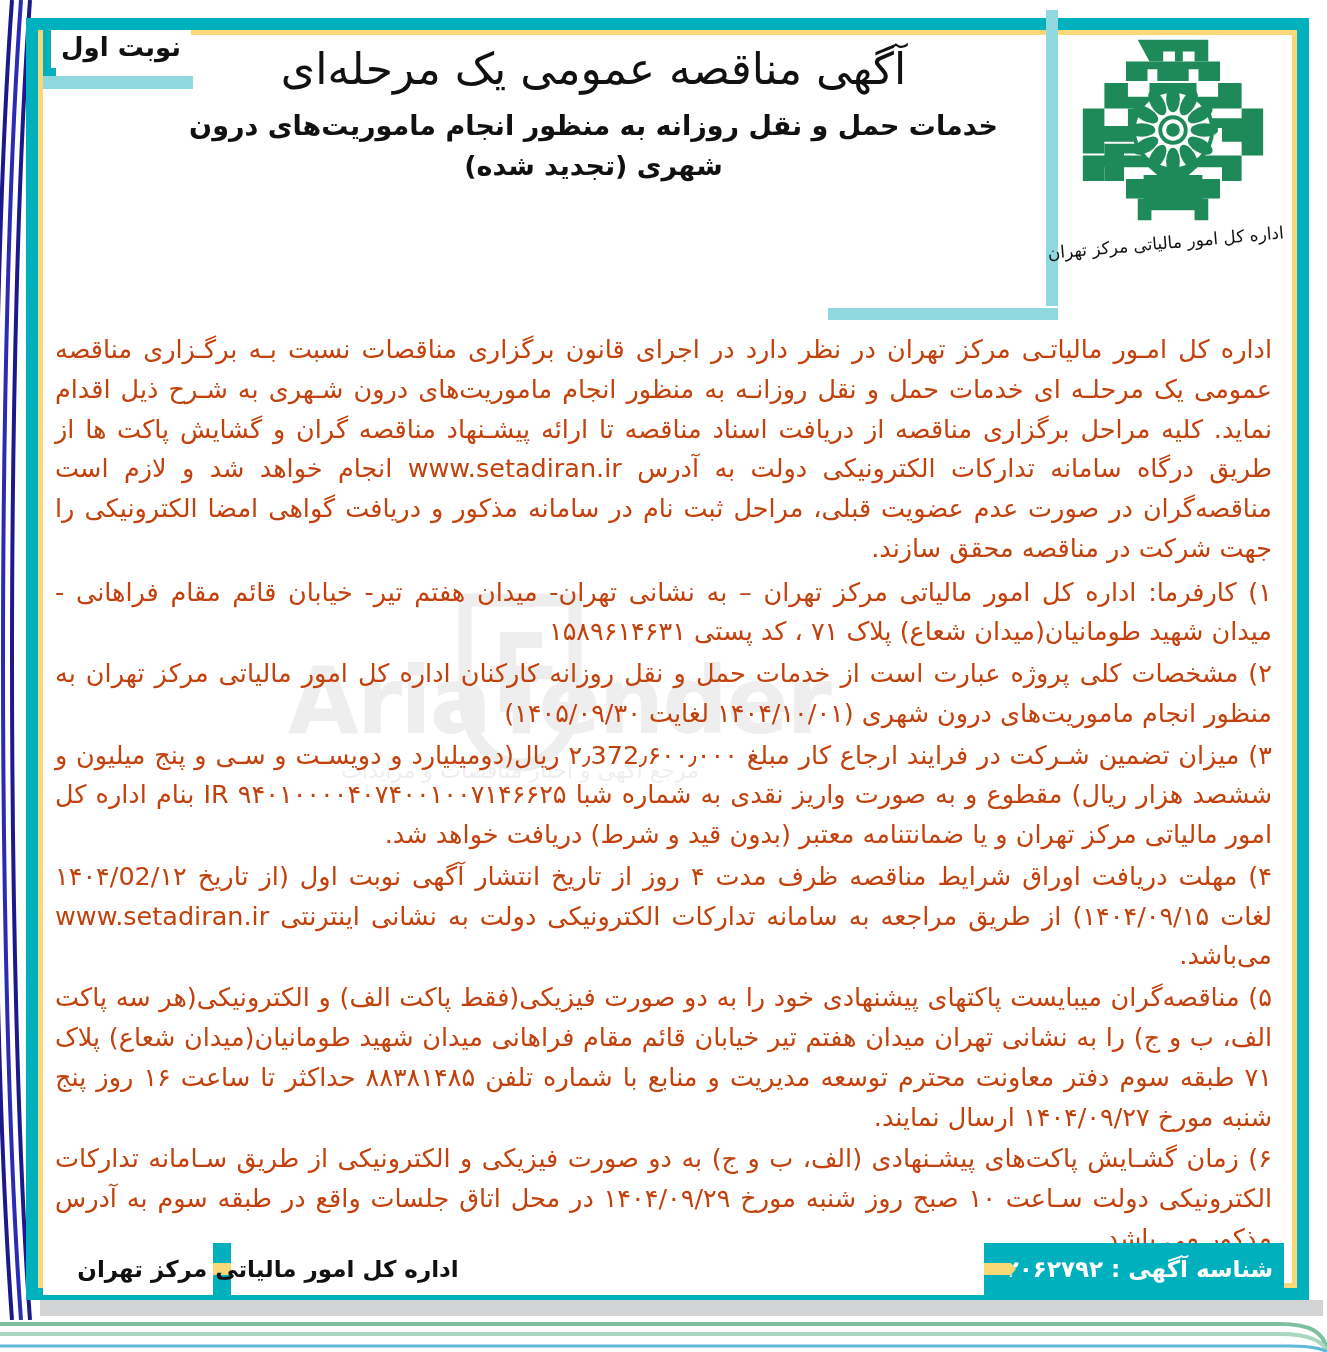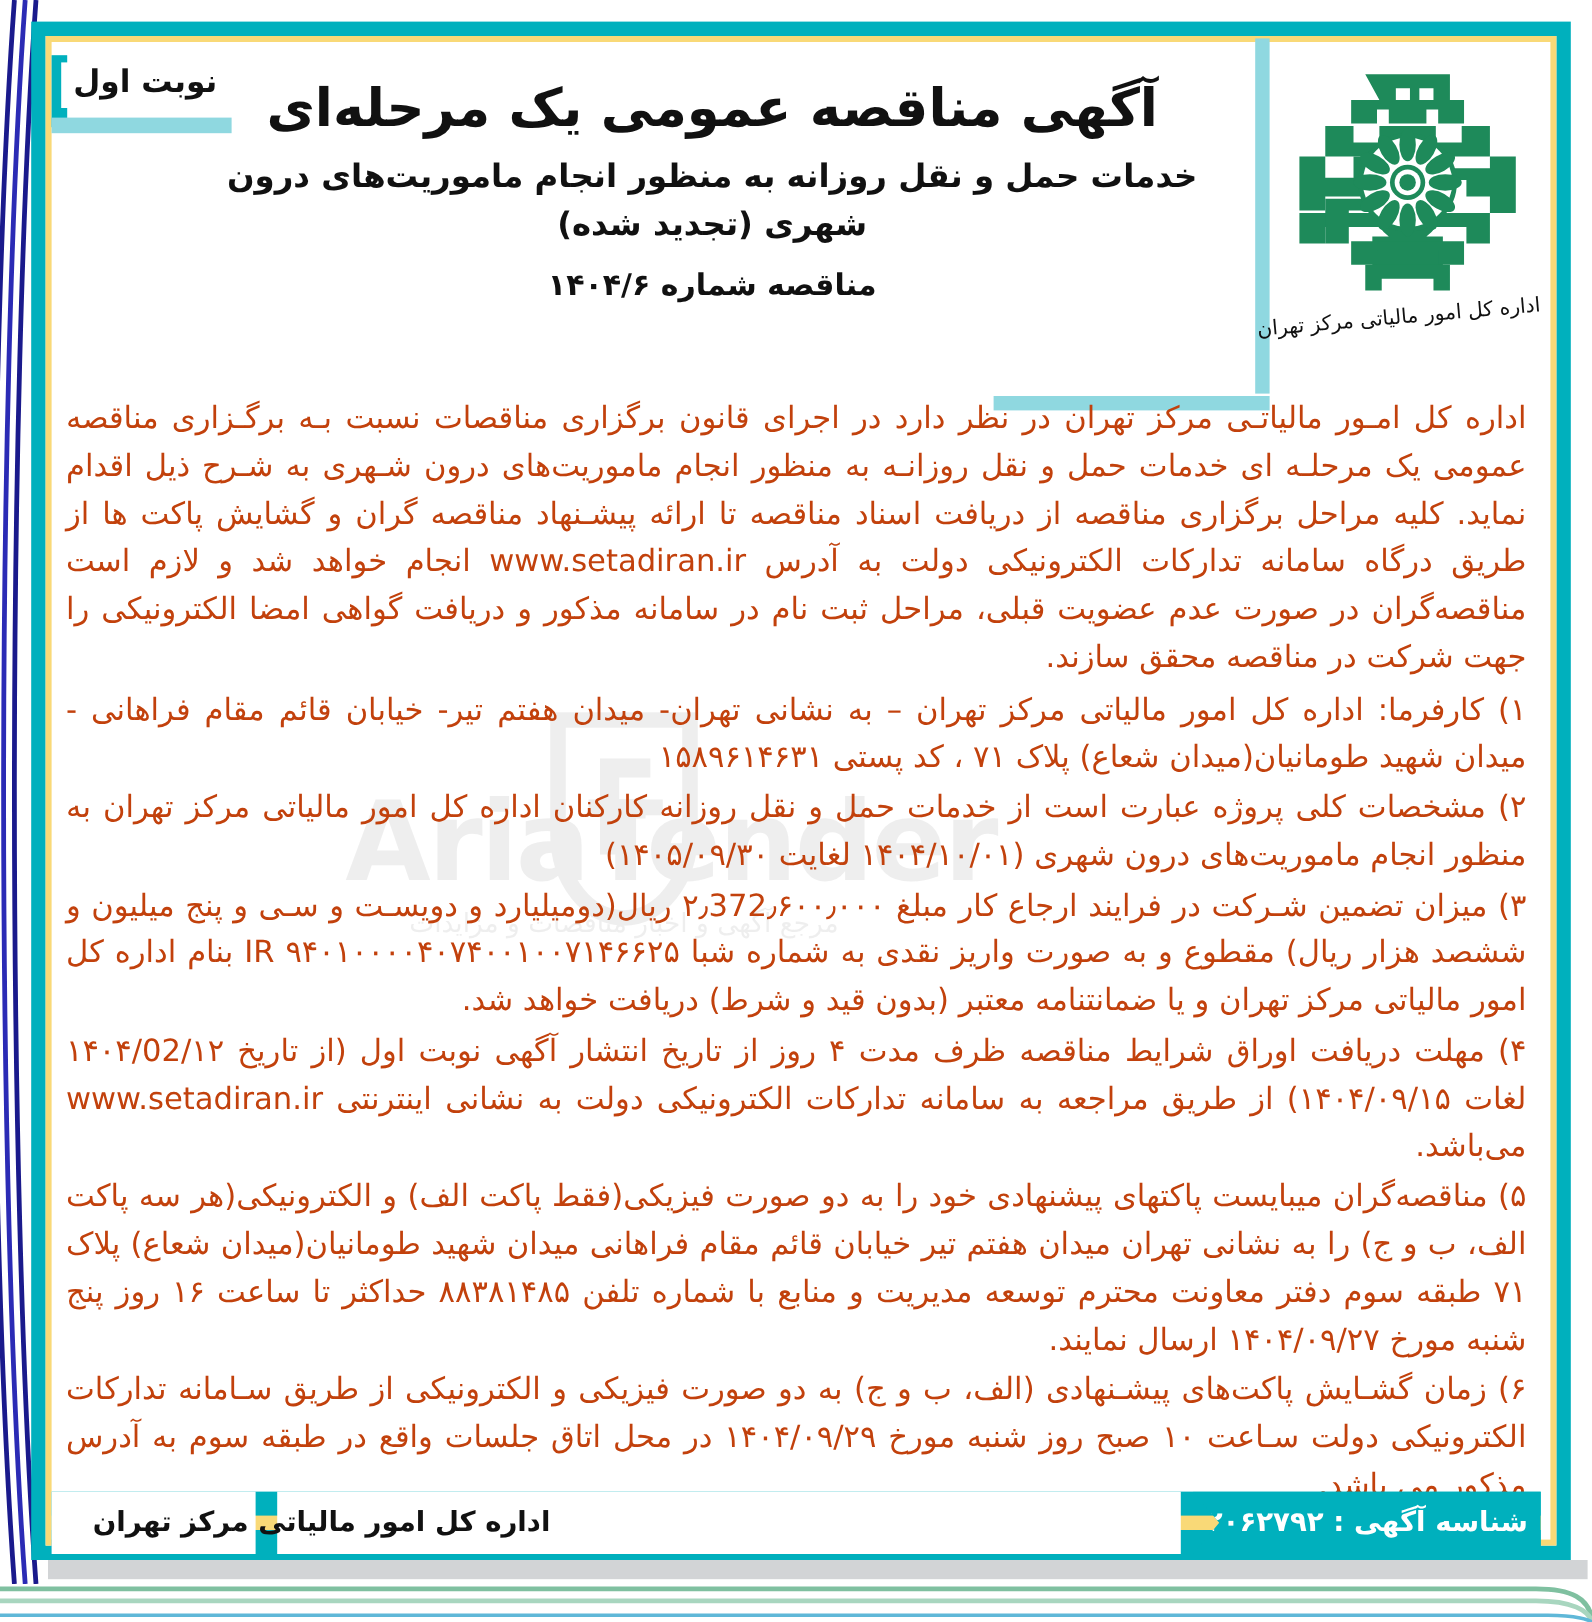--- a/index.html
+++ b/index.html
@@ -27,39 +27,39 @@
   }
   .shadow-strip{
     position:absolute;left:40px;top:1300px;width:1283px;height:16px;background:#d2d4d6;
   }
 
   
   .bottom-curves{position:absolute;left:0;top:1318px;width:1327px;height:34px;overflow:hidden;}
 
   
   .header{
-    position:absolute;left:43px;top:46px;right:43px;height:290px;
+    position:absolute;left:43px;top:24px;right:43px;height:290px;
   }
   .nobat{
     position:absolute;right:auto;left:8px;top:6px;
     background:#ffffff;color:#111;font-weight:bold;font-size:26px;
     padding:2px 10px 6px 10px;letter-spacing:0;
     white-space:nowrap;
   }
   .nobat-teal{
     position:absolute;left:0px;top:52px;width:150px;height:13px;background:#8fd8e0;
   }
   .nobat-teal2{
     position:absolute;left:0px;top:0px;width:13px;height:60px;background:#00b0bd;
   }
 
   .titles{
     position:absolute;left:120px;right:260px;top:18px;text-align:center;color:#111;
   }
-  .t1{font-size:44px;font-weight:bold;line-height:1.22;letter-spacing:-1px;}
+  .t1{font-size:44px;font-weight:normal;line-height:1.22;letter-spacing:-1px;}
   .t2{font-size:27px;font-weight:bold;line-height:1.5;margin-top:10px;letter-spacing:-0.5px;}
   .t3{font-size:25px;font-weight:bold;line-height:1.5;margin-top:10px;}
 
   
   .logo-box{
     position:absolute;right:0px;top:0px;width:222px;height:278px;text-align:center;
   }
   .logo-sep-v{position:absolute;right:226px;top:-14px;width:12px;height:296px;background:#8fd8e0;}
   .logo-sep-h{position:absolute;right:226px;top:284px;width:230px;height:12px;background:#8fd8e0;}
   .logo-mark{margin:8px auto 0 auto;display:block;}
@@ -140,21 +140,20 @@
   <div class="shadow-strip"></div>
 
   <div class="header">
     <div class="nobat-teal2"></div>
     <div class="nobat-teal"></div>
     <div class="nobat">نوبت اول</div>
 
     <div class="titles">
       <div class="t1">آگهی مناقصه عمومی یک مرحله‌ای</div>
       <div class="t2">خدمات حمل و نقل روزانه به منظور انجام ماموریت‌های درون شهری (تجدید شده)</div>
-      <div class="t3">مناقصه شماره ۱۴۰۴/۶</div>
     </div>
 
     <div class="logo-sep-v"></div>
     <div class="logo-sep-h"></div>
 
     <div class="logo-box">
       <svg class="logo-mark" width="196" height="196" viewBox="0 0 200 200" xmlns="http://www.w3.org/2000/svg">
         <g fill="#1e8a5a">
           <path d="M64 8 h72 v22 h-14 v-10 h-12 v10 h-8 v-10 h-12 v10 h-14 z"></path>
           <path d="M52 30 h96 v20 h-22 v-12 h-10 v12 h-32 v-12 h-10 v12 h-22 z"></path>

